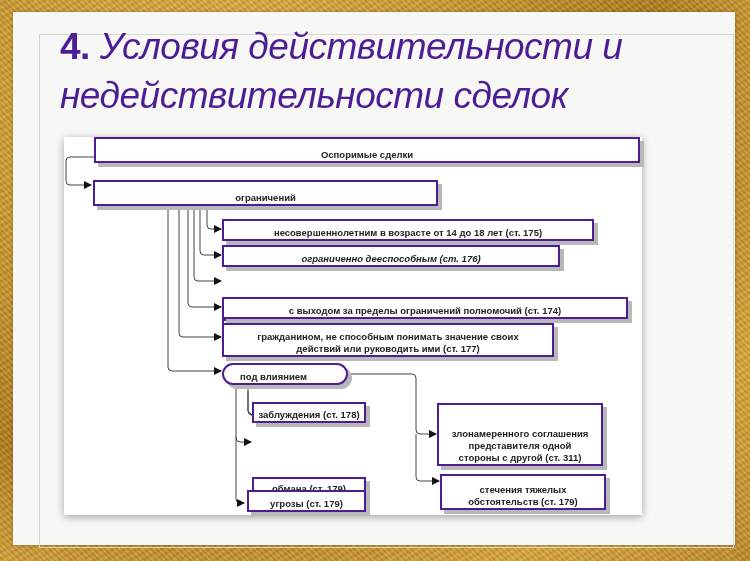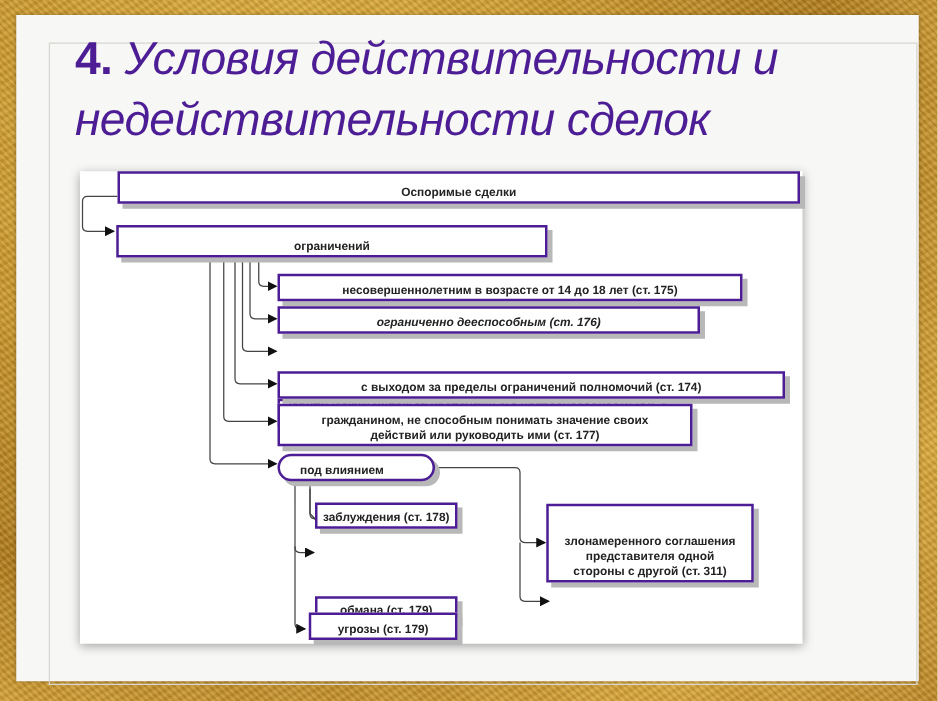--- a/index.html
+++ b/index.html
@@ -116,13 +116,16 @@
   <div class="box" style="left:188px; top:296px; width:114px; height:20px;margin-top:44px;">
     <span>обмана (ст. 179)</span>
   </div>
   <div class="box" style="left:183px; top:353px; width:119px; height:22px;">
     <span>угрозы (ст. 179)</span>
   </div>
 
   <div class="box" style="left:373px; top:266px; width:166px; height:63px; padding:0 8px;">
     <span>злонамеренного соглашения представителя одной стороны с другой  (ст. 311)</span>
   </div>
+  <div class="box" style="left:376px; top:337px; width:166px; height:36px; padding:0 20px;">
+    <span>стечения тяжелых обстоятельств  (ст. 179)</span>
+  </div>
 </div>
 
 </body></html>

